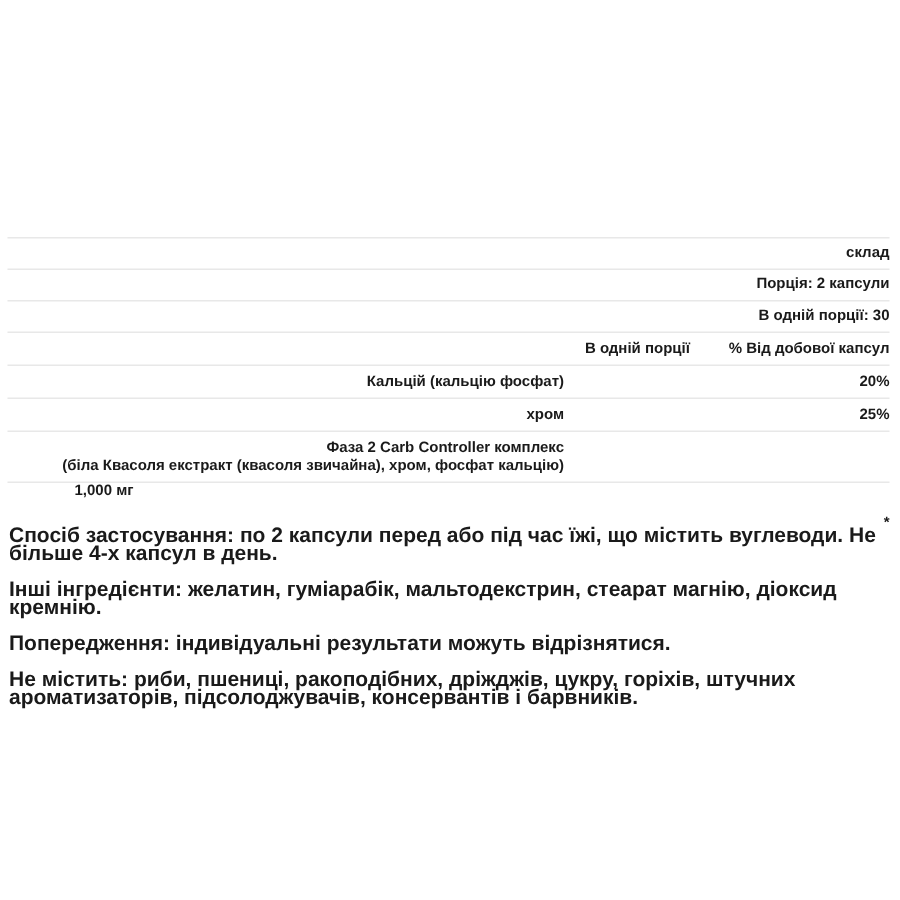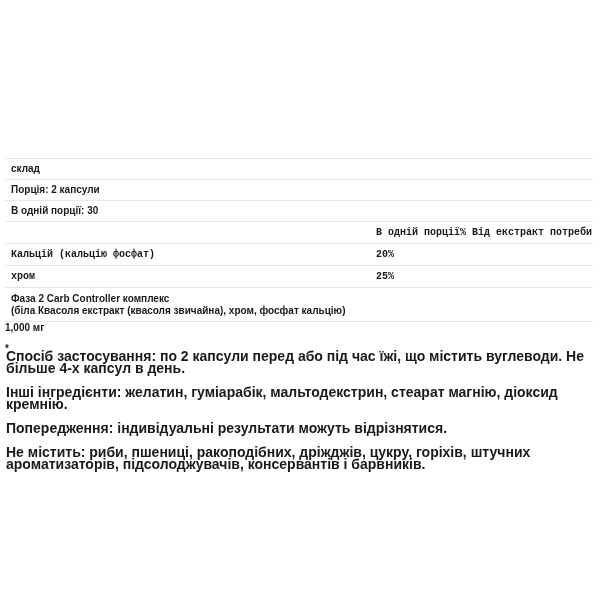--- a/index.html
+++ b/index.html
@@ -1,41 +1,41 @@
 <!DOCTYPE html>
 <html><head>
 <meta charset="utf-8">
 <style>
   html, body { margin:0; padding:0; background:#ffffff; }
   body { width:600px; height:600px; position:relative; overflow:hidden;
          font-family:"Liberation Sans", "DejaVu Sans", sans-serif; color:#1a1a1a; }
-  .tbl { position:absolute; left:5px; top:158px; width:588px; border-top:1px solid #e8e8e8; }
+  .tbl { position:absolute; left:5px; top:158px; width:588px; border-top:1px solid #e8e8e8;text-align:right; }
   .row { border-bottom:1px solid #e8e8e8; font-size:10px; font-weight:700; box-sizing:border-box; position:relative; }
   .row.simple { height:21px; line-height:20px; padding-left:6px; }
   .grid { display:flex; }
   .grid .c1 { width:371px; padding-left:6px; box-sizing:border-box; }
   .grid .c2 { width:84px; }
   .grid .c3 { flex:1; }
-  .row.h21 { height:22px; line-height:21px;font-family:Liberation Mono, monospace; }
+  .row.h21 { height:22px; line-height:21px; }
   .row.tall { height:34px; padding-top:5px; line-height:12px;flex-direction:column; }
   .row.note { height:21px; line-height:20px; padding-left:6px; }
   .paras { position:absolute; left:6px; top:350px; width:590px; font-size:14px; font-weight:700; line-height:12px; }
   .paras p { margin:0 0 12px 0; }
 </style>
 </head>
 <body>
 
 <div class="tbl">
   <div class="row simple">склад</div>
   <div class="row simple">Порція: 2 капсули</div>
   <div class="row simple">В одній порції:  30</div>
   <div class="row grid h21">
     <span class="c1"></span>
     <span class="c2">В одній порції</span>
-    <span class="c3">% Від екстракт потреби</span>
+    <span class="c3">% Від добової капсул</span>
   </div>
   <div class="row grid h21">
     <span class="c1">Кальцій (кальцію фосфат)</span>
     <span class="c3">20%</span>
   </div>
   <div class="row grid h21">
     <span class="c1">хром</span>
     <span class="c3">25%</span>
   </div>
   <div class="row grid tall">

